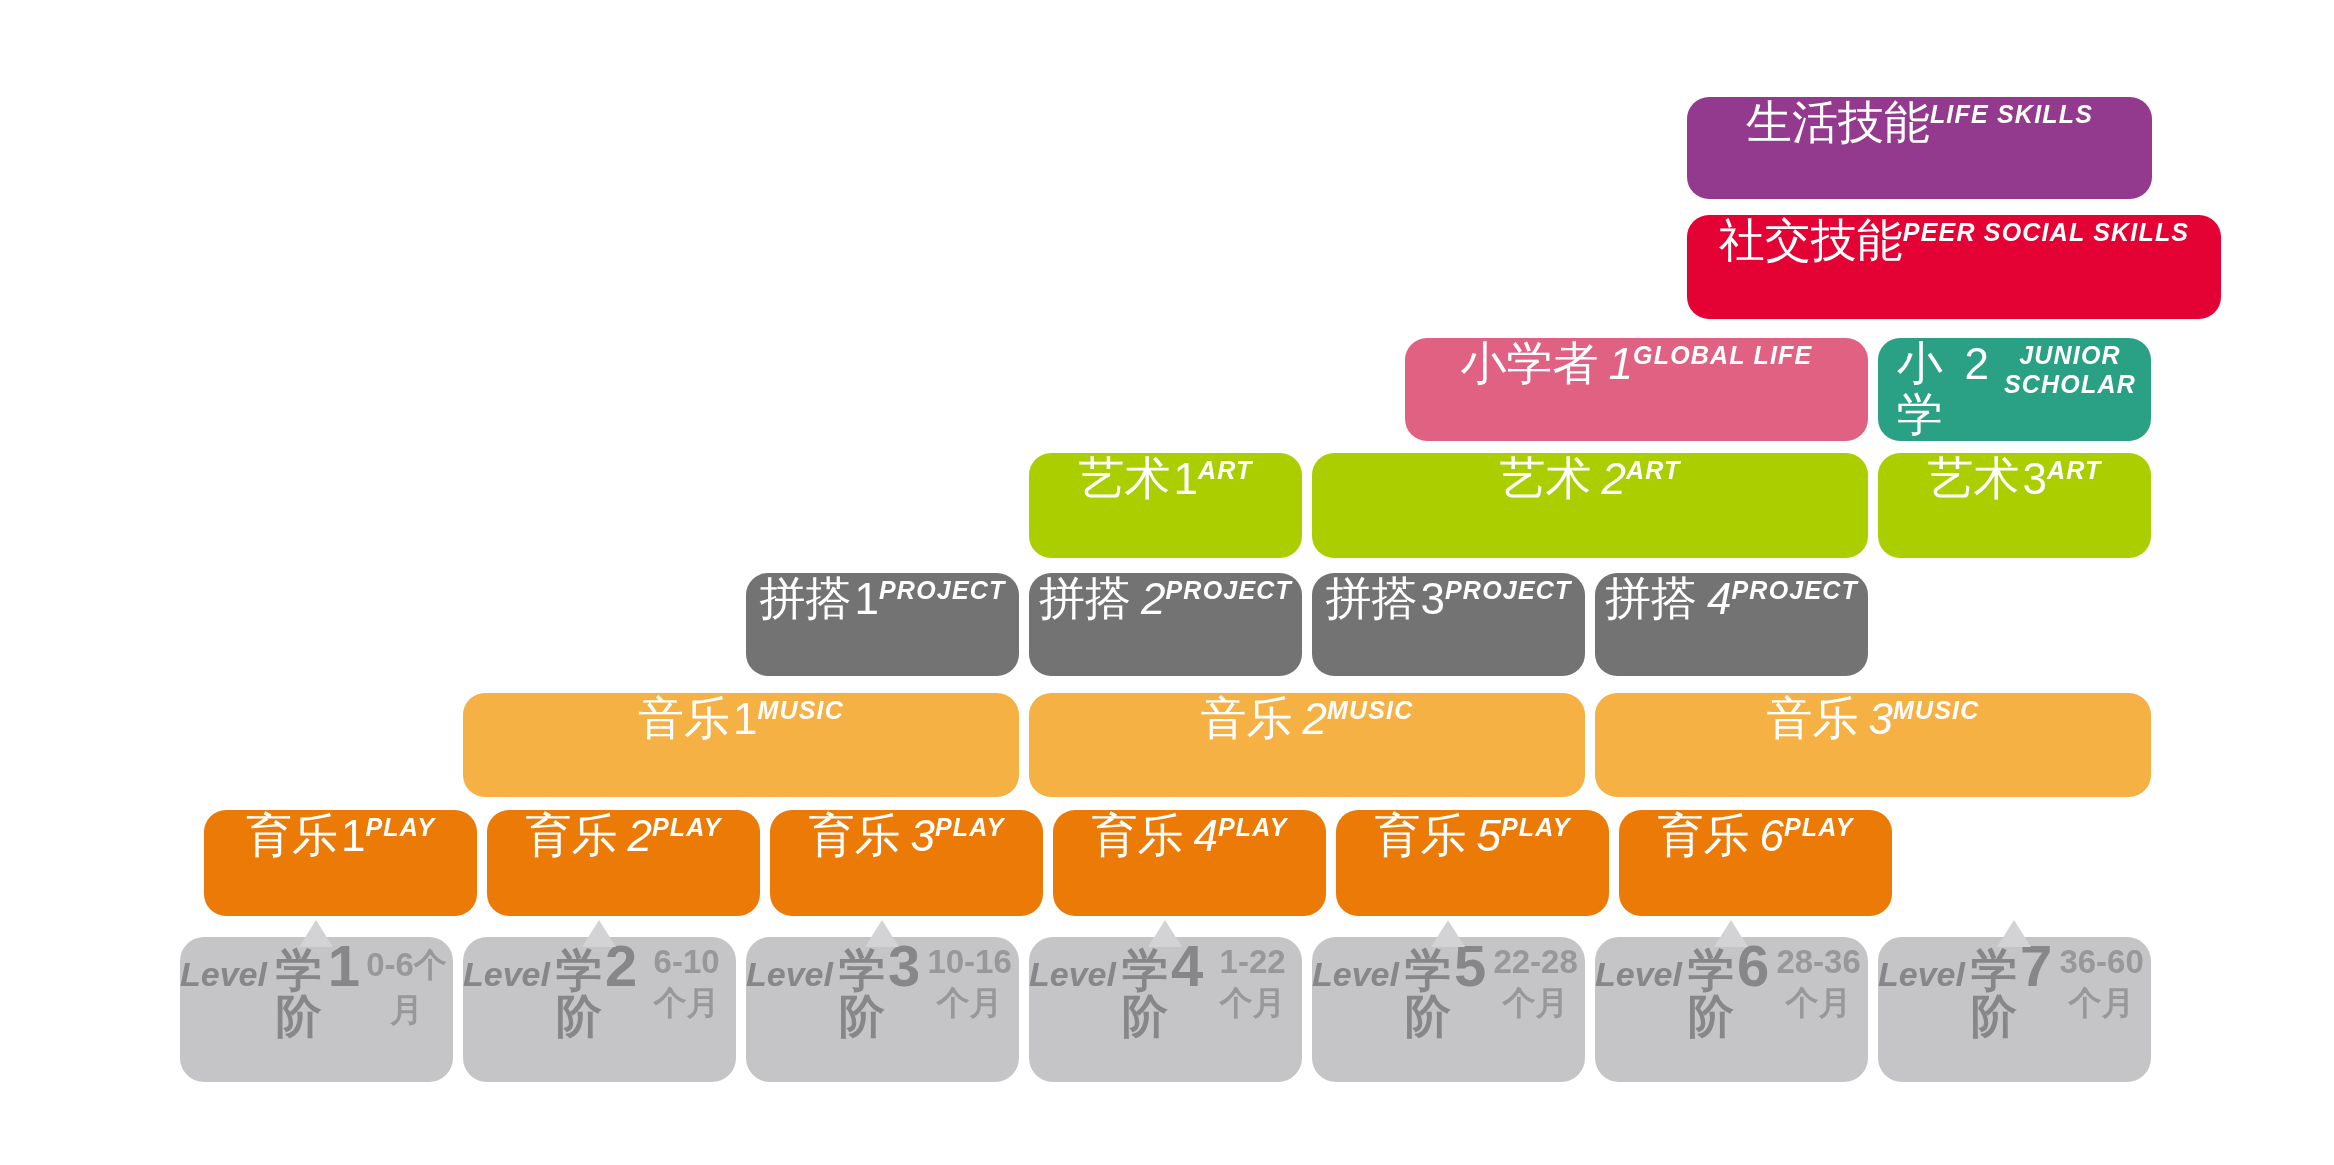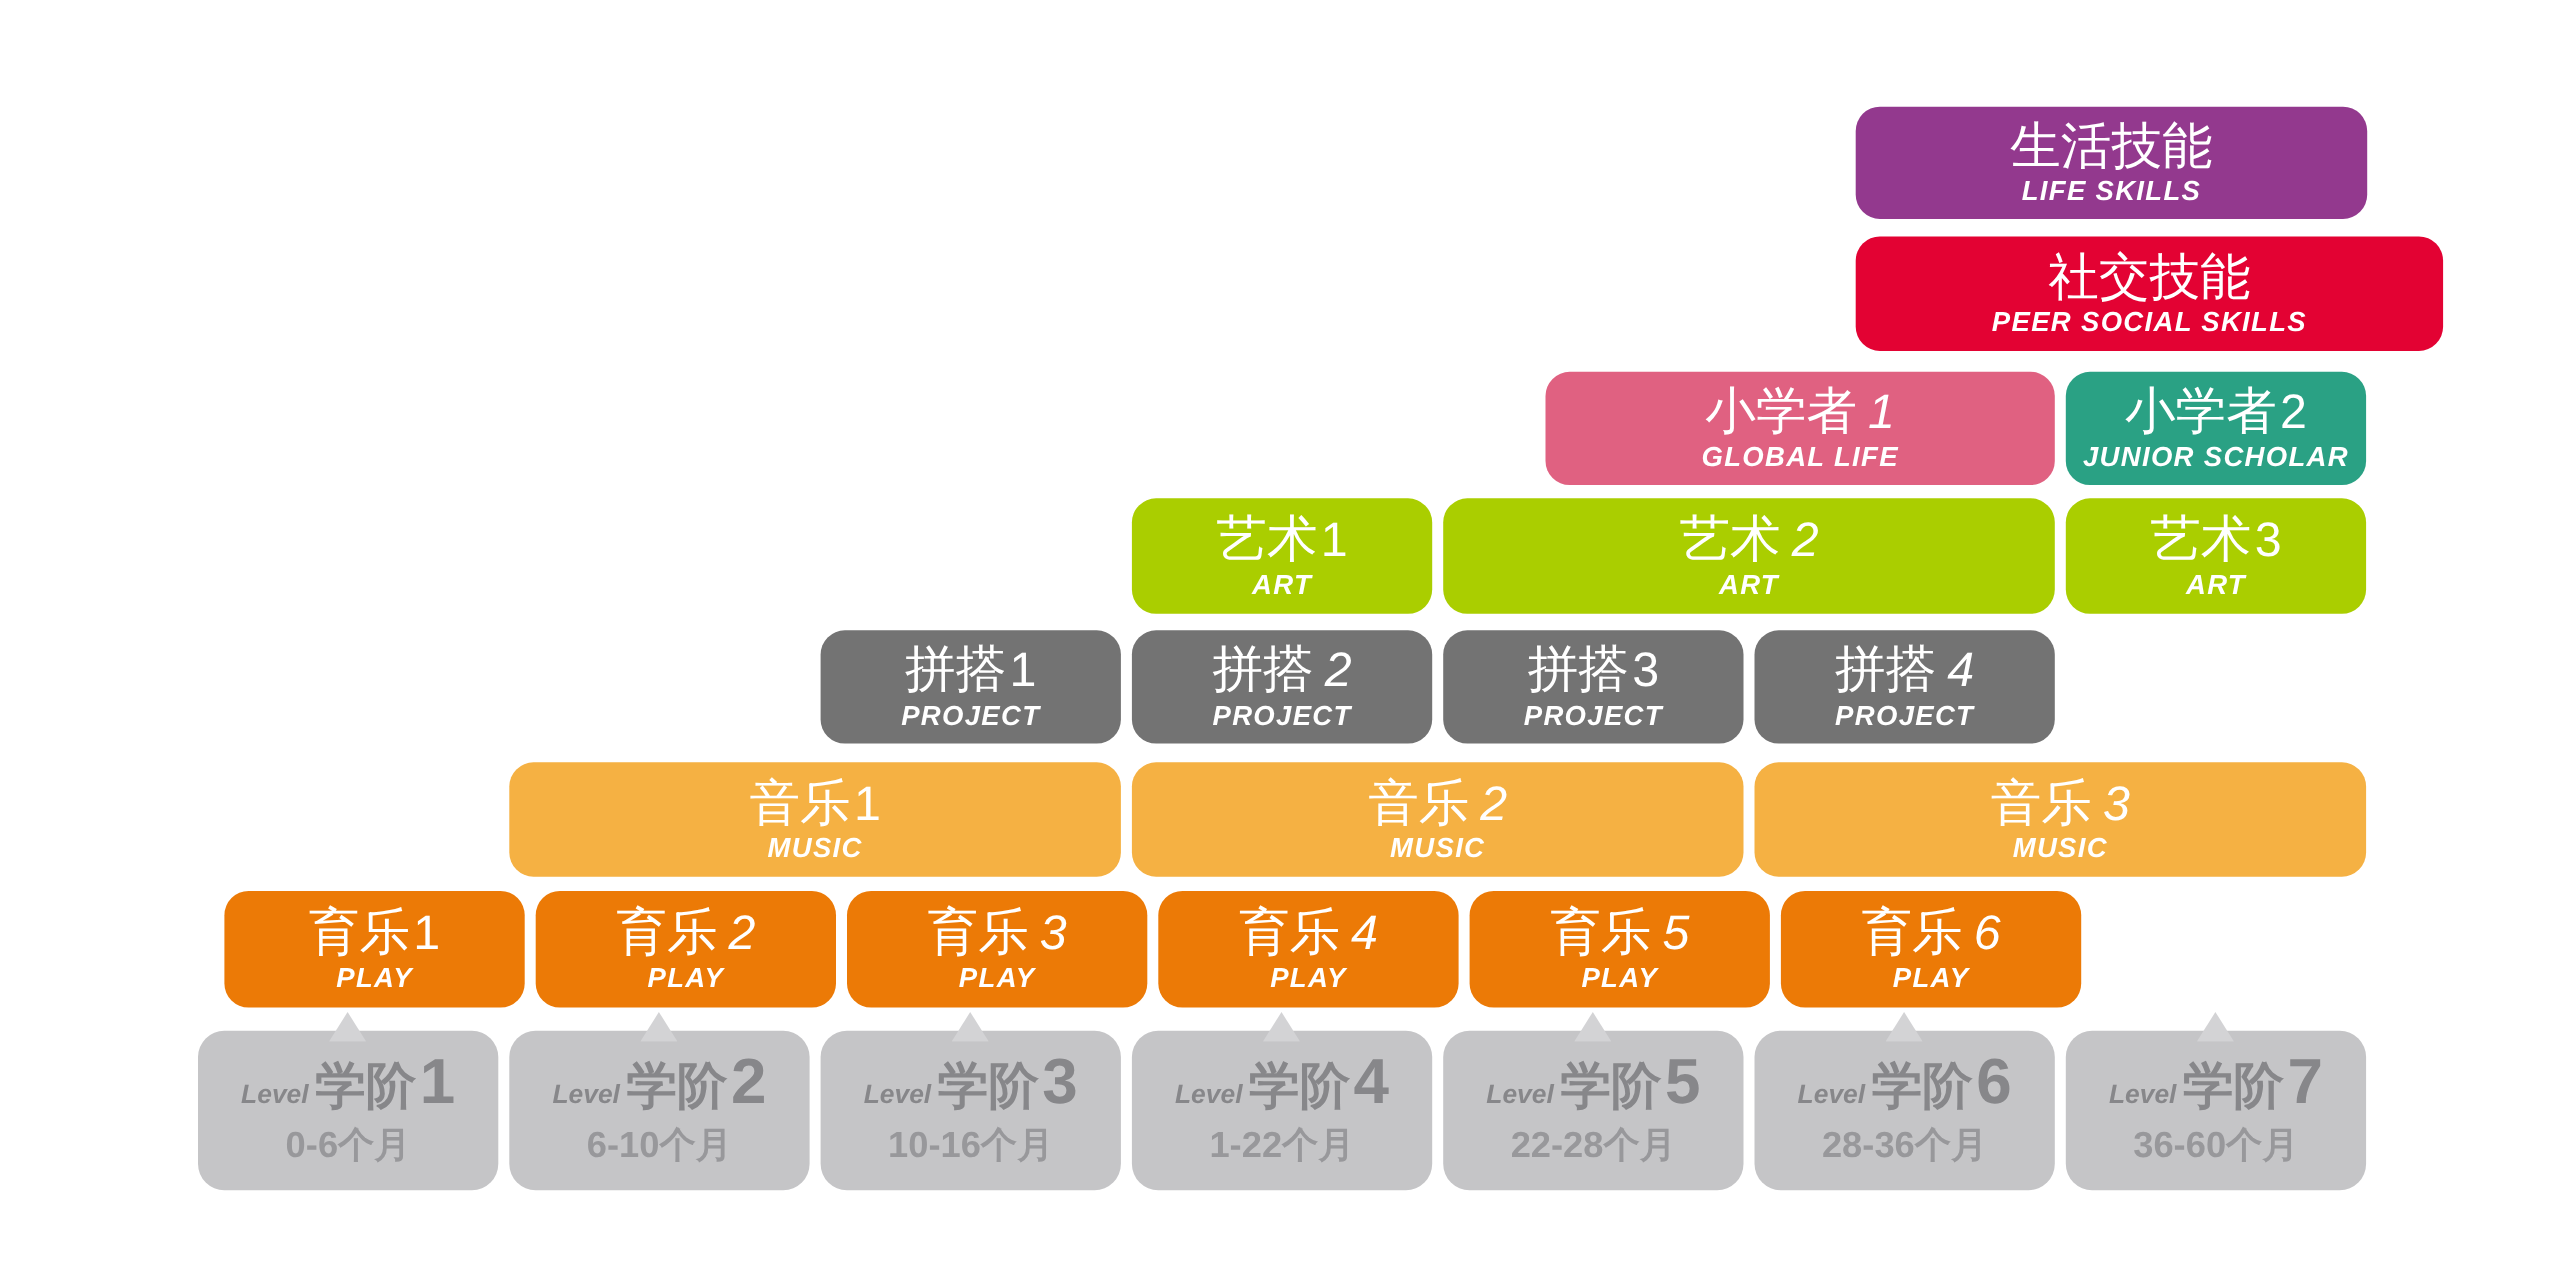--- a/index.html
+++ b/index.html
@@ -1,39 +1,39 @@
 <!DOCTYPE html>
 <html><head>
 <meta charset="utf-8">
 <style>
   html,body{margin:0;padding:0;background:#ffffff;}
   .stage{position:relative;width:2334px;height:1165px;background:#ffffff;overflow:hidden;
          font-family:"Liberation Sans","DejaVu Sans",sans-serif;}
-  .box{position:absolute;border-radius:22px;display:flex;flex-direction:column;
-       align-items:center;justify-content:center;color:#ffffff;text-align:center;box-sizing:border-box;}
+  .box{position:absolute;border-radius:22px;display:flex;
+       align-items:flex-start;justify-content:center;color:#ffffff;text-align:center;box-sizing:border-box;}
   .t{display:flex;align-items:baseline;justify-content:center;font-size:46px;line-height:1.1;font-weight:500;}
   .num{font-size:44px;line-height:1;margin-left:3px;font-weight:500;}
   .num.it{font-style:italic;margin-left:10px;}
   .sub{font-size:25px;font-style:italic;font-weight:600;letter-spacing:1.2px;margin-top:3px;}
   
   .c1{left:180px}.c2{left:463px}.c3{left:746px}.c4{left:1029px}.c5{left:1312px}.c6{left:1595px}.c7{left:1878px}
   .w1{width:273px}.w2{width:556px}
   
   .r-life  {top:97px;height:102px;background:#93398e;left:1687px;width:465px;}
   .r-social{top:215px;height:104px;background:#e30233;left:1687px;width:534px;}
   .r-sch1  {top:338px;height:103px;background:#e06181;left:1405px;width:463px;}
   .r-sch2  {top:338px;height:103px;background:#2aa184;}
   .r-art   {top:453px;height:105px;background:#aace00;}
   .r-proj  {top:573px;height:103px;background:#737373;}
   .r-music {top:693px;height:104px;background:#f5b143;}
   .r-play  {top:810px;height:106px;background:#ec7a06;margin-left:24px;}
   
   .level{top:937px;height:145px;background:#c5c5c7;border-radius:24px;color:#87878a;z-index:1;}
   .lv-line{display:flex;align-items:baseline;justify-content:center;line-height:1;}
-  .lv-en{font-style:italic;font-weight:700;font-size:24px;margin-right:6px;}
+  .lv-en{font-style:italic;font-weight:700;font-size:34px;margin-right:6px;}
   .lv-cn{font-weight:700;font-size:46px;}
   .lv-num{font-weight:700;font-size:58px;margin-left:3px;}
   .lv-age{font-size:33px;font-weight:700;color:#98989b;margin-top:6px;}
   
   .ptr{position:absolute;top:920px;width:34px;height:27px;background:#d3d3d5;z-index:2;
        clip-path:polygon(50% 0,100% 100%,0 100%);}
   .ptr1{left:299px}.ptr2{left:582px}.ptr3{left:865px}.ptr4{left:1148px}
   .ptr5{left:1431px}.ptr6{left:1714px}.ptr7{left:1997px}
 </style>
 </head>

